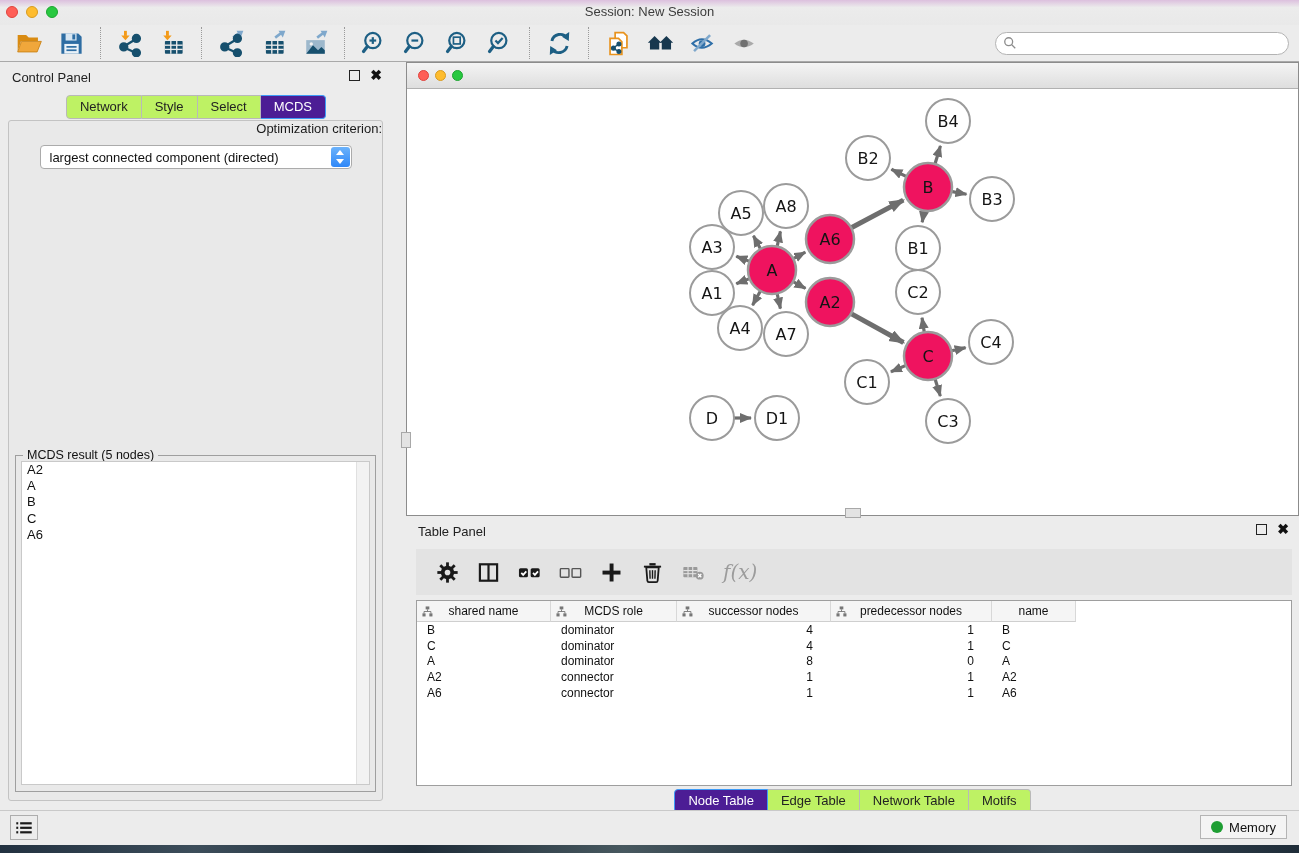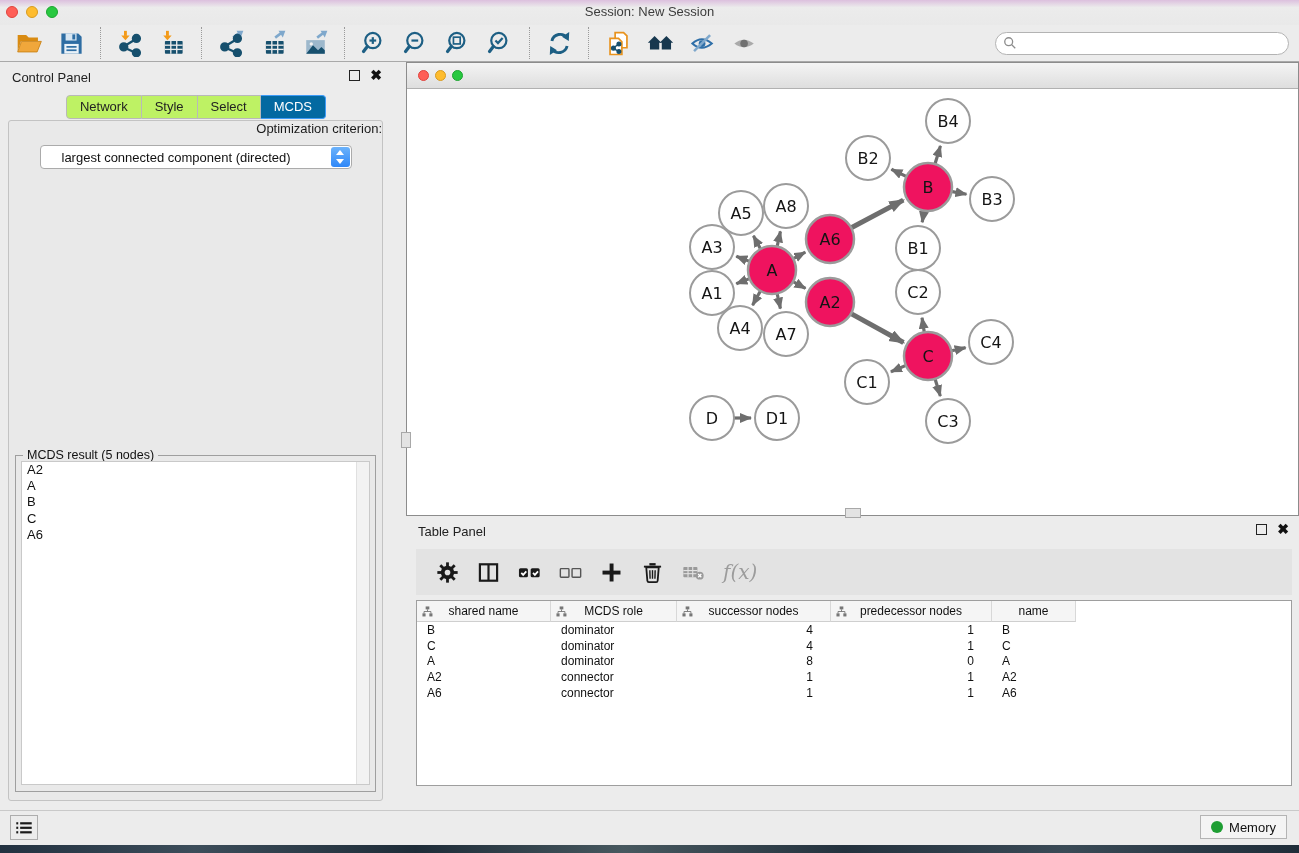--- a/index.html
+++ b/index.html
@@ -34,27 +34,27 @@
   .control-panel { position:absolute; left:0; top:62px; width:392px; bottom:39px; background:#ececec; }
   .panel-head { position:absolute; left:12px; top:8px; font-size:13px; color:#222; }
   .panel-icons { position:absolute; right:10px; top:8px; display:flex; gap:10px; align-items:center; }
   .float-ic { width:11px; height:11px; border:1.6px solid #222; }
   .close-ic { font-size:14px; font-weight:bold; color:#111; line-height:11px; }
   .cp-tabs { position:absolute; left:0; right:0; top:33px; display:flex; justify-content:center; }
   .seg { font-size:13px; padding:3px 13px 4px; background:#bef264; border:1px solid #b9b9b9;
     border-left:none; color:#222; }
   .seg:first-child { border-left:1px solid #b9b9b9; border-radius:4px 0 0 4px; }
   .seg:last-child { border-radius:0 4px 4px 0; }
-  .seg.active { background:#0369a1; border-color:#3e9bf7; color:#fff; }
+  .seg.active { background:#4c1d95; border-color:#3e9bf7; color:#fff; }
   .cp-inner { position:absolute; left:8px; right:9px; top:58px; bottom:13px;
     background:#e9e9e9; border:1px solid #c3c3c3; border-radius:3px; }
   .opt-label { text-align:right; font-size:13px; color:#1a1a1a; }
   .combo { position:relative; margin:9px auto 0; width:312px; height:24px; background:#fff;
     border:1px solid #ababab; border-radius:4px; }
-  .combo .val { position:absolute; left:9px; top:4px; font-size:13px; color:#111; white-space:nowrap;margin-left:12px; }
+  .combo .val { position:absolute; left:9px; top:4px; font-size:13px; color:#111; white-space:nowrap; }
   .combo .step { position:absolute; right:1px; top:1px; width:19px; height:20px; border-radius:3px;
     background:linear-gradient(#6cb3fb,#2e87f8); }
   .combo .step:before, .combo .step:after { content:""; position:absolute; left:5.5px;
     border-left:4px solid transparent; border-right:4px solid transparent; }
   .combo .step:before { top:3px; border-bottom:5px solid #fff; }
   .combo .step:after { bottom:3px; border-top:5px solid #fff; }
   .btn-row { display:flex; justify-content:center; gap:14px; margin-top:11px; }
   .pbtn { font-size:13px; color:#1a1a1a; background:#fff; border:1px solid #b5b5b5;
     border-radius:4px; padding:3px 15px 4px; }
   .groupbox { position:absolute; left:6px; right:6px; top:334px; bottom:8px;
@@ -617,20 +617,26 @@
           </div>
           <div class="trow">
             <div class="td l" style="width: 134px;">A6</div>
             <div class="td l" style="width: 126px;">connector</div>
             <div class="td r" style="width: 154px;">1</div>
             <div class="td r" style="width: 161px;">1</div>
             <div class="td l" style="width: 84px;">A6</div>
           </div>
         </div>
     </div>
+    <div class="tp-tabs" id="tp-tabs">
+        <div class="seg active">Node Table</div>
+        <div class="seg">Edge Table</div>
+        <div class="seg">Network Table</div>
+        <div class="seg">Motifs</div>
+      </div>
   </div>
 
   <div class="status-bar">
     <div class="list-btn">
       <svg viewBox="0 0 28 24">
         <g fill="#1a1a1a">
           <rect x="2" y="3" width="3" height="3.4"></rect>
             <rect x="8" y="3" width="18" height="3.4"></rect>
           <rect x="2" y="10" width="3" height="3.4"></rect>
             <rect x="8" y="10" width="18" height="3.4"></rect>

